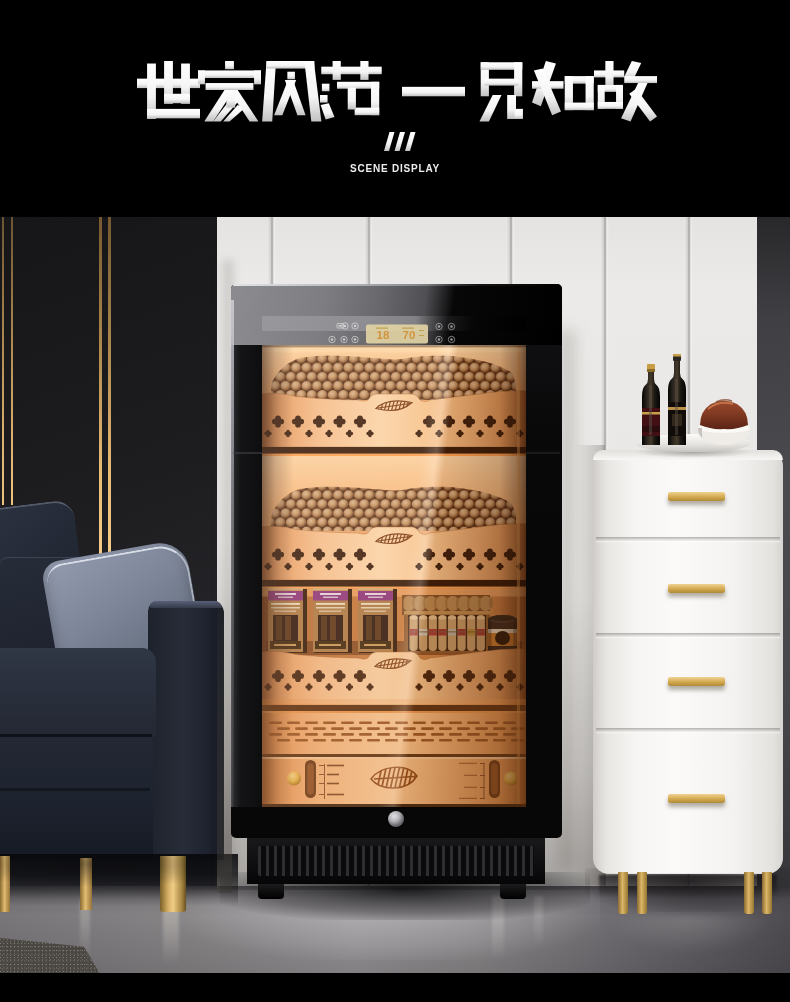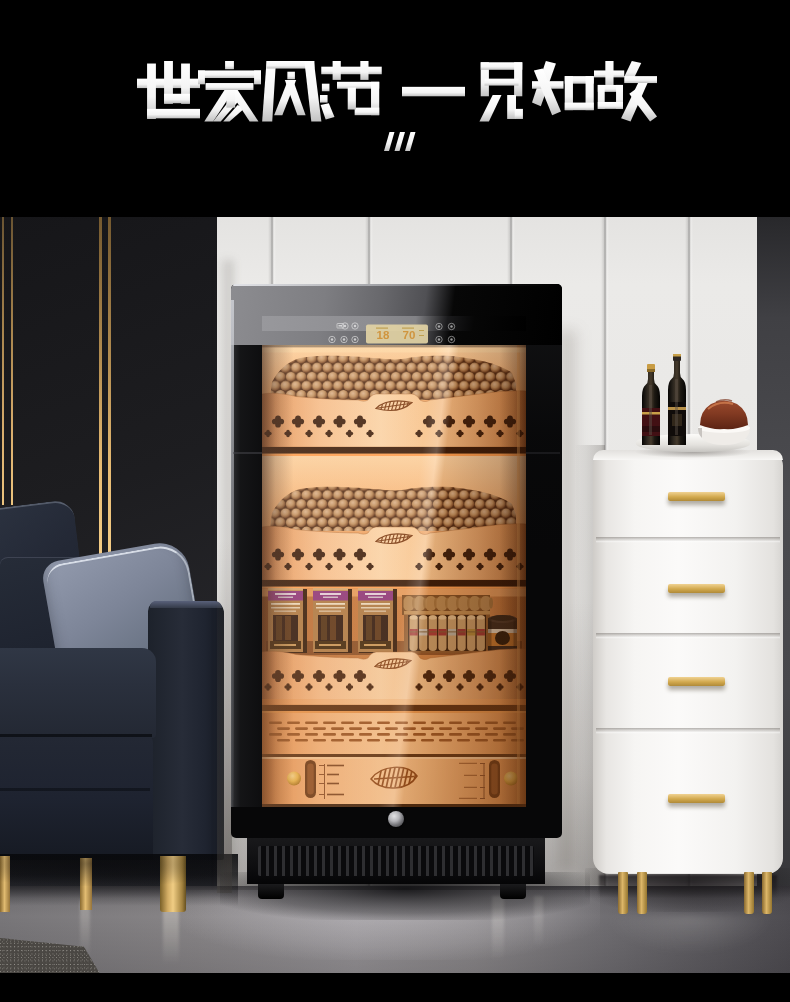--- a/index.html
+++ b/index.html
@@ -778,14 +778,15 @@
             <polygon points="56,52 67,44 100,88 89,96"></polygon>
           </g>
 </g>
 <g fill="url(#tg)">
 <polygon points="389.5,132 394.5,132 389,151 384,151"></polygon>
 <polygon points="400,132 405,132 399.5,151 394.5,151"></polygon>
 <polygon points="410.5,132 415.5,132 410,151 405,151"></polygon>
 </g>
 </svg></div>
 
+<div class="abs" style="left:0;top:163px;width:790px;text-align:center;color:#ededed;font-size:10px;font-weight:bold;letter-spacing:0.8px;">SCENE DISPLAY</div>
 
 </div>
 
 </body></html>

